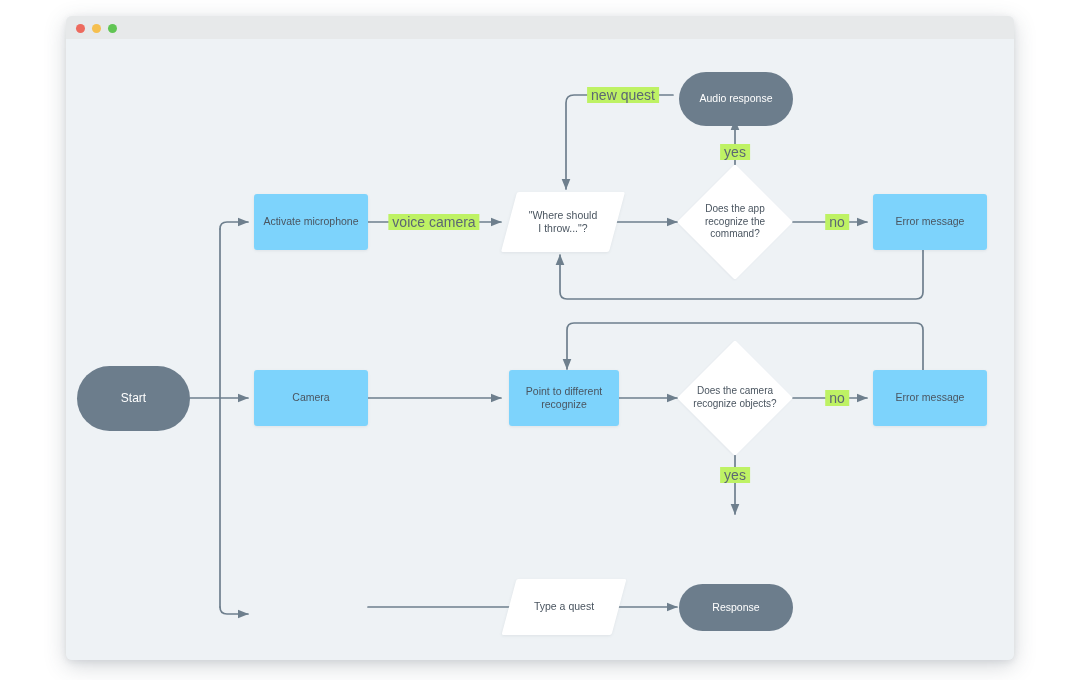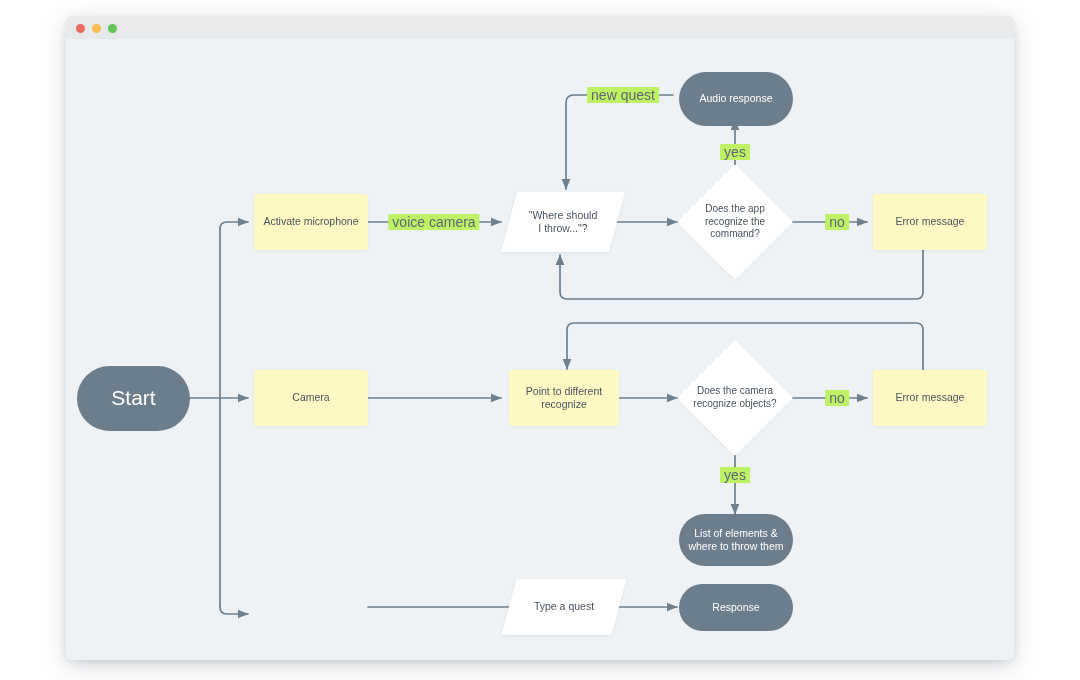--- a/index.html
+++ b/index.html
@@ -79,36 +79,36 @@
     position: absolute;
     box-sizing: border-box;
     display: flex;
     align-items: center;
     justify-content: center;
     text-align: center;
     line-height: 1.28;
   }
 
   .node.process {
-    background: #fef9c3;
+    background: #7dd3fc;
     border-radius: 3px;
     box-shadow: 0 1px 3px rgba(80, 95, 110, 0.10);
     color: #4a5560;
     font-size: 10.5px;
   }
 
   .node.terminal {
     background: #6c7d8c;
     border-radius: 999px;
     color: #ffffff;
     font-size: 10.5px;
   }
 
   .node.terminal.start {
-    font-size: 21px;
+    font-size: 12px;
   }
 
   .node.data {
     color: #4a5560;
     font-size: 10.5px;
     background: transparent;
   }
   .node.data .skewbg {
     position: absolute;
     left: 0; top: 0;
@@ -265,26 +265,20 @@
         <span class="lbl">
           <span>Does the camera</span><br>
           <span>recognize objects?</span>
         </span>
       </div>
 
       <div class="node process" style="left:807px; top:331px; width:114px; height:56px;">
         <span class="lbl">Error message</span>
       </div>
 
-      <div class="node terminal" style="left:613px; top:475px; width:114px; height:52px;">
-        <span class="lbl">
-          <span>List of elements &amp;</span><br>
-          <span>where to throw them</span>
-        </span>
-      </div>
 
 
       <div class="node data" style="left:443px; top:540px; width:110px; height:56px;">
         <span class="skewbg"></span>
         <span class="lbl">Type a quest</span>
       </div>
 
       <div class="node terminal" style="left:613px; top:545px; width:114px; height:47px;">
         <span class="lbl">Response</span>
       </div>

